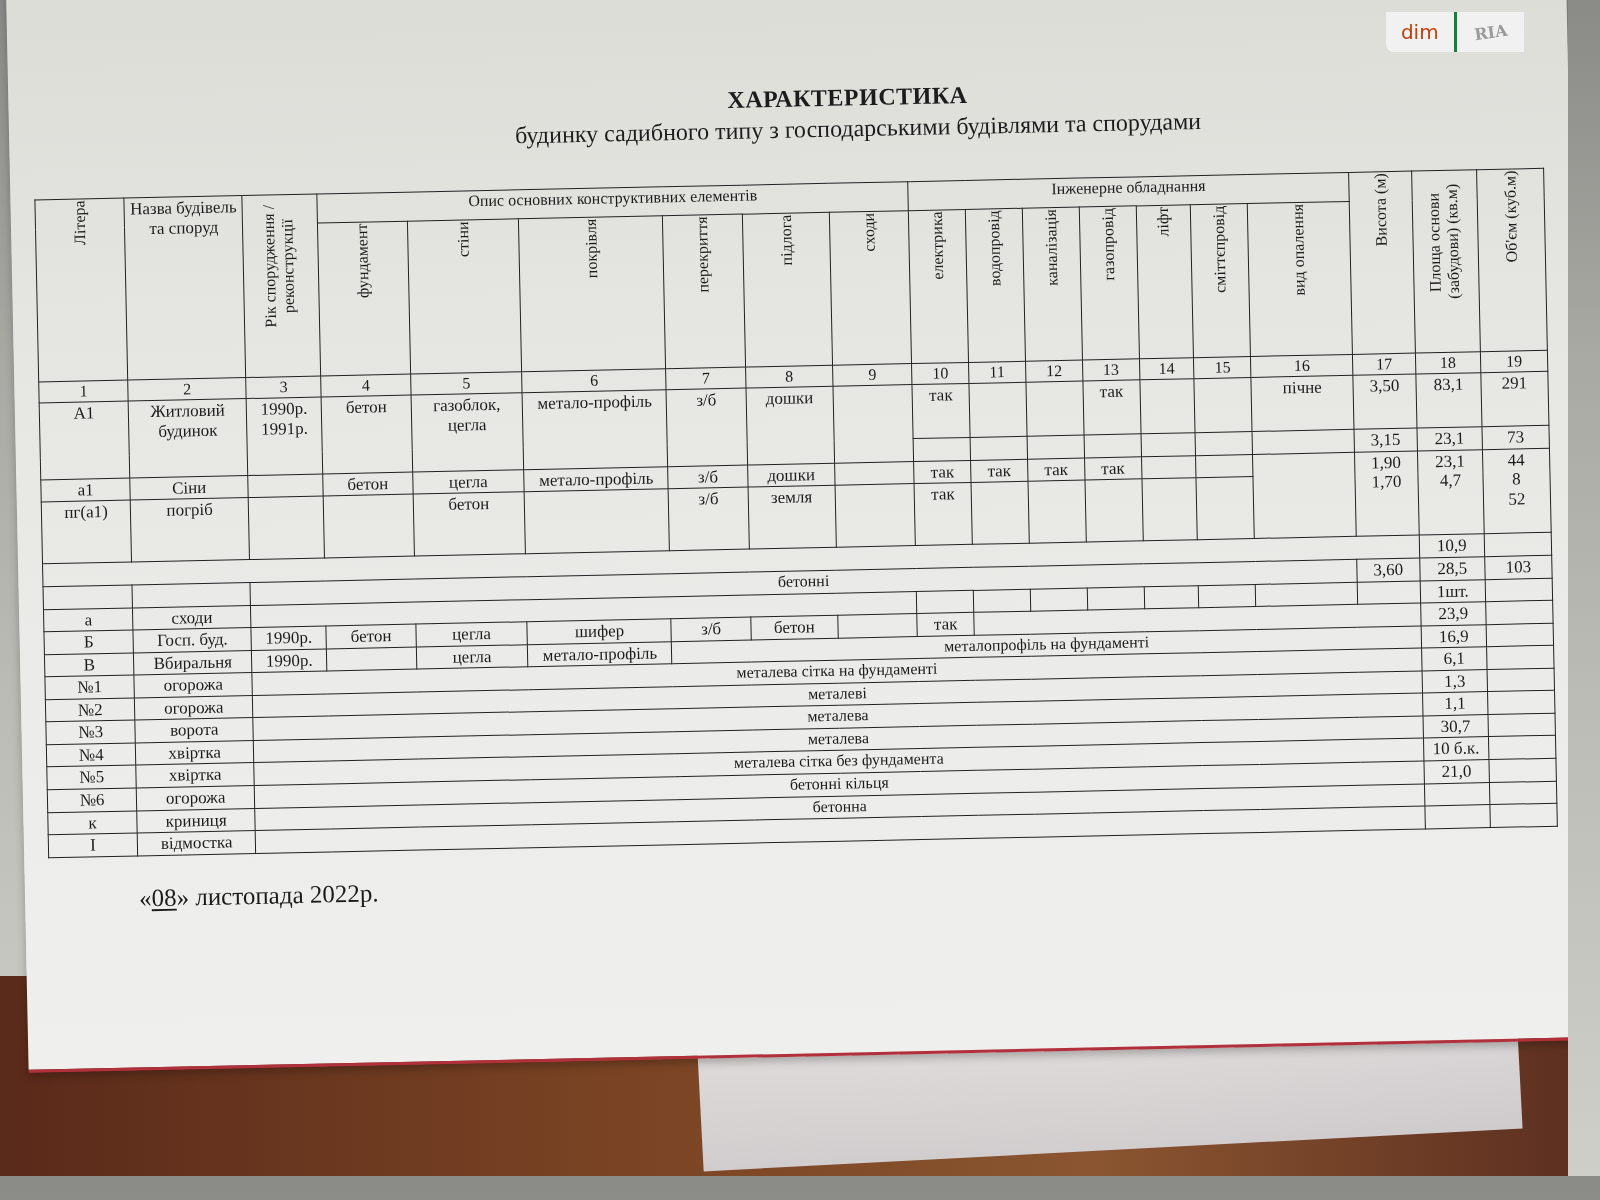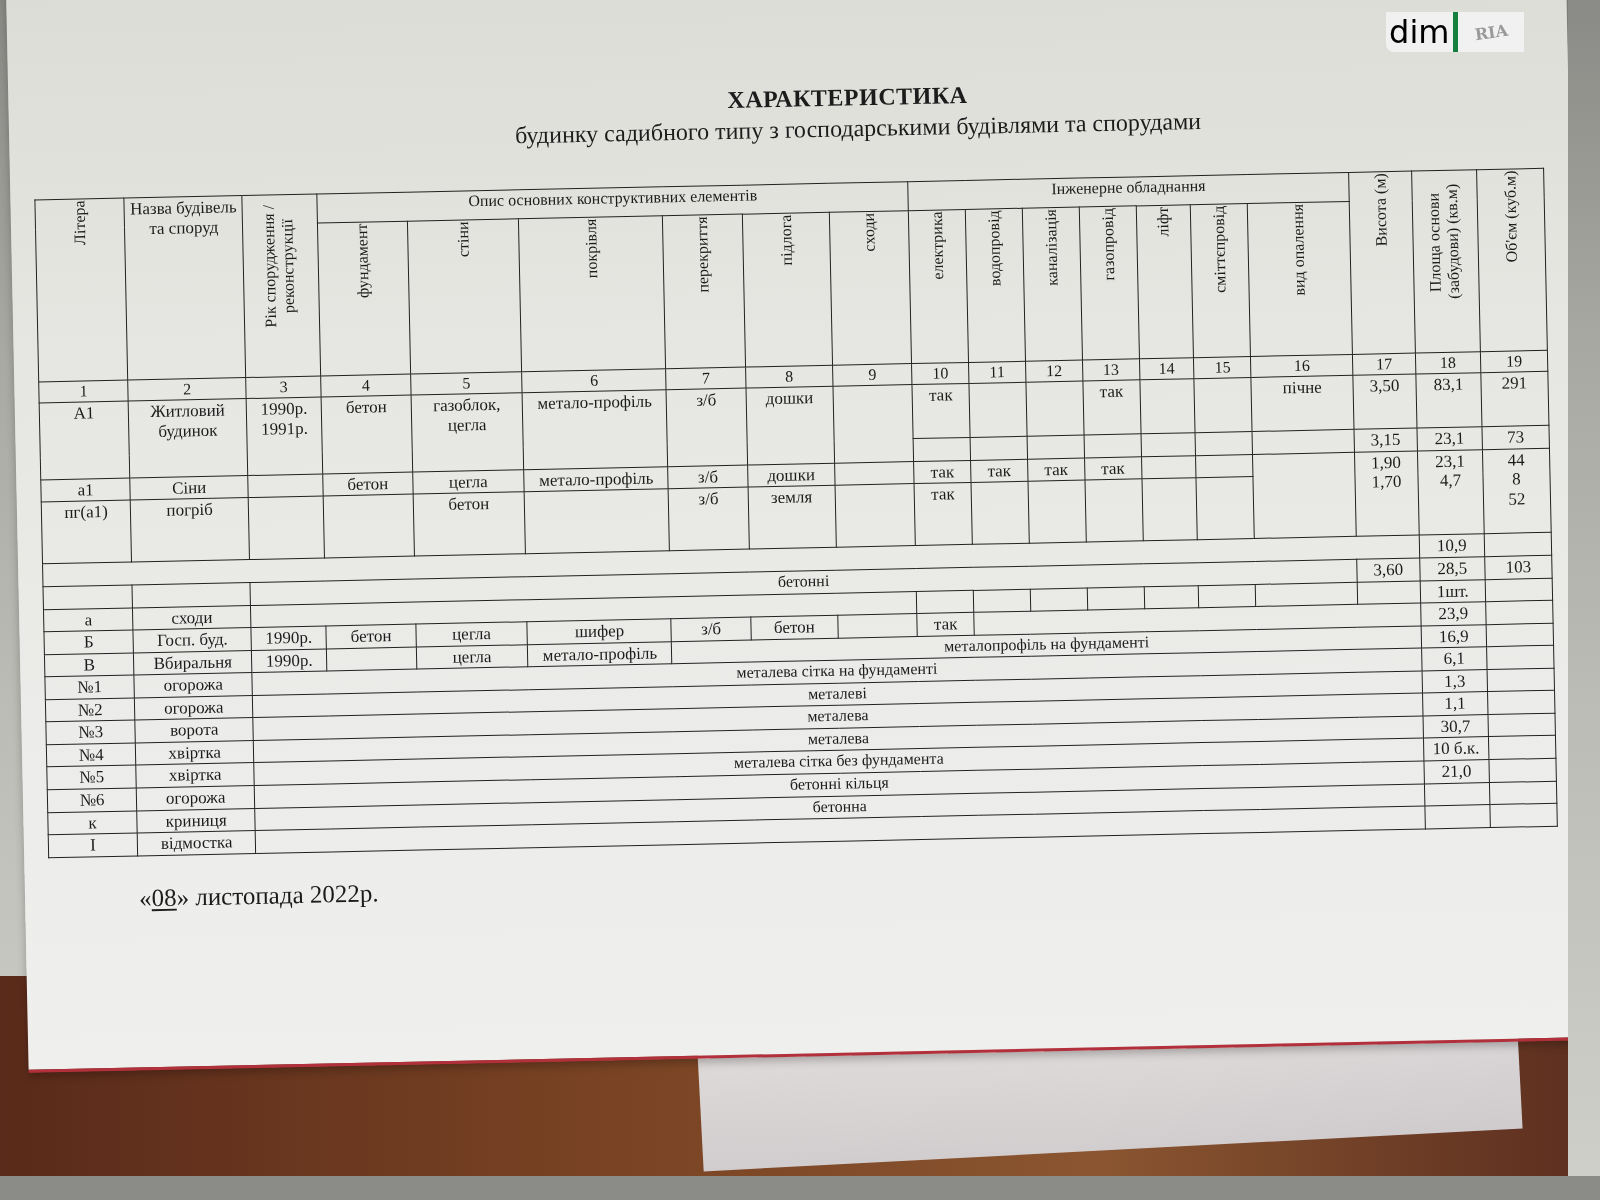--- a/index.html
+++ b/index.html
@@ -23,21 +23,21 @@
       background: linear-gradient(180deg, #dcdcd7 0%, #e6e6e2 35%, #ececea 70%, #efefed 100%);
       transform: rotate(-1.2deg); transform-origin: 0 0;
       box-shadow: 0 4px 8px rgba(0,0,0,0.25);
       border-bottom: 3px solid #b2303c;
     }
     .watermark {
       position: absolute; top: 12px; right: 44px; width: 138px; height: 40px;
       display: flex; background: rgba(245,245,245,0.85); border-radius: 0 0 0 8px;
       font-family: "DejaVu Sans", sans-serif;
     }
-    .watermark .dim { flex: 1; color: #000000; font-size: 32px; display: flex; align-items: center; justify-content: center; border-right: 5px solid #15803d; }
+    .watermark .dim { flex: 1; color: #c2410c; font-size: 20px; display: flex; align-items: center; justify-content: center; border-right: 3px solid #15803d; }
     .watermark .ria { flex: 1; color: #9a9a9a; font-family: "DejaVu Serif", serif; font-weight: bold; font-size: 16px; display: flex; align-items: center; justify-content: center; transform: rotate(-8deg); }
 
     .doc { position: absolute; left: 24px; top: 112px; width: 1510px; }
     .title { text-align: center; font-weight: bold; font-size: 24px; letter-spacing: 0.5px; margin-left: 120px; }
     .subtitle { text-align: center; font-size: 24px; margin-left: 140px; margin-top: 4px; }
 
     table.char {
       margin-top: 40px; border-collapse: collapse; width: 1510px; table-layout: fixed;
       font-size: 17px;
     }

